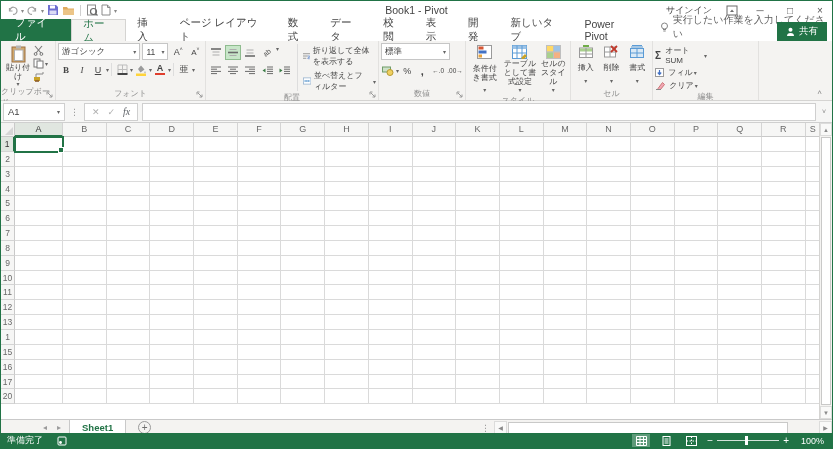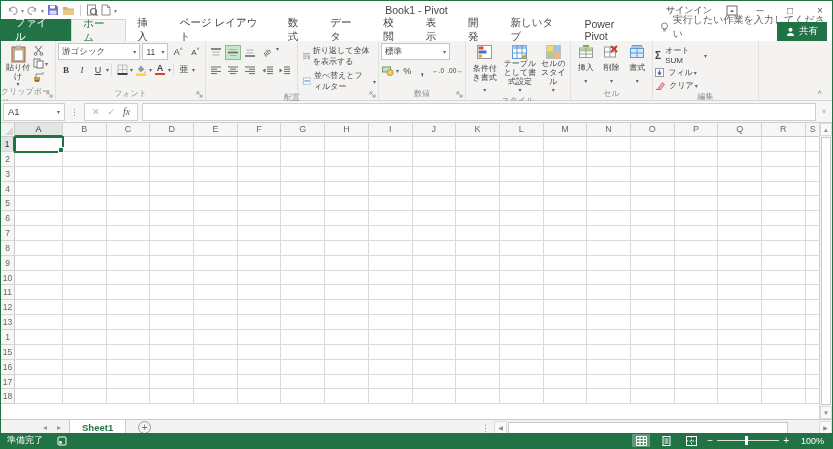--- a/index.html
+++ b/index.html
@@ -937,21 +937,21 @@
           <div class="gcell" style="width: 43.7px;"></div>
           <div class="gcell" style="width: 43.7px;"></div>
           <div class="gcell" style="width: 43.7px;"></div>
           <div class="gcell" style="width: 43.7px;"></div>
           <div class="gcell" style="width: 43.7px;"></div>
           <div class="gcell" style="width: 43.7px;"></div>
           <div class="gcell" style="width: 43.7px;"></div>
           <div class="gcell" style="width: auto; flex: 1 1 0%;"></div>
         </div>
         <div class="grow">
-          <div class="rowh">18</div>
+          <div class="rowh">20</div>
           <div class="gcell" style="width: 48px;"></div>
           <div class="gcell" style="width: 43.7px;"></div>
           <div class="gcell" style="width: 43.7px;"></div>
           <div class="gcell" style="width: 43.7px;"></div>
           <div class="gcell" style="width: 43.7px;"></div>
           <div class="gcell" style="width: 43.7px;"></div>
           <div class="gcell" style="width: 43.7px;"></div>
           <div class="gcell" style="width: 43.7px;"></div>
           <div class="gcell" style="width: 43.7px;"></div>
           <div class="gcell" style="width: 43.7px;"></div>

